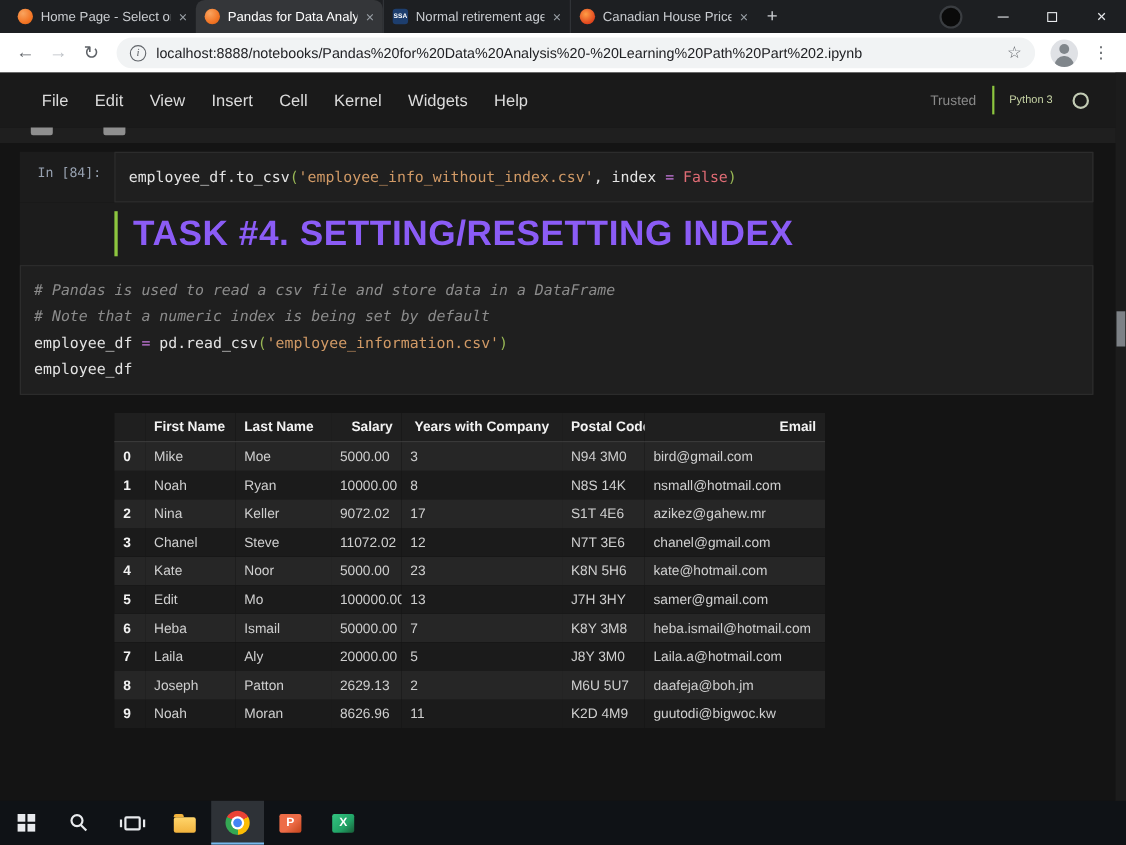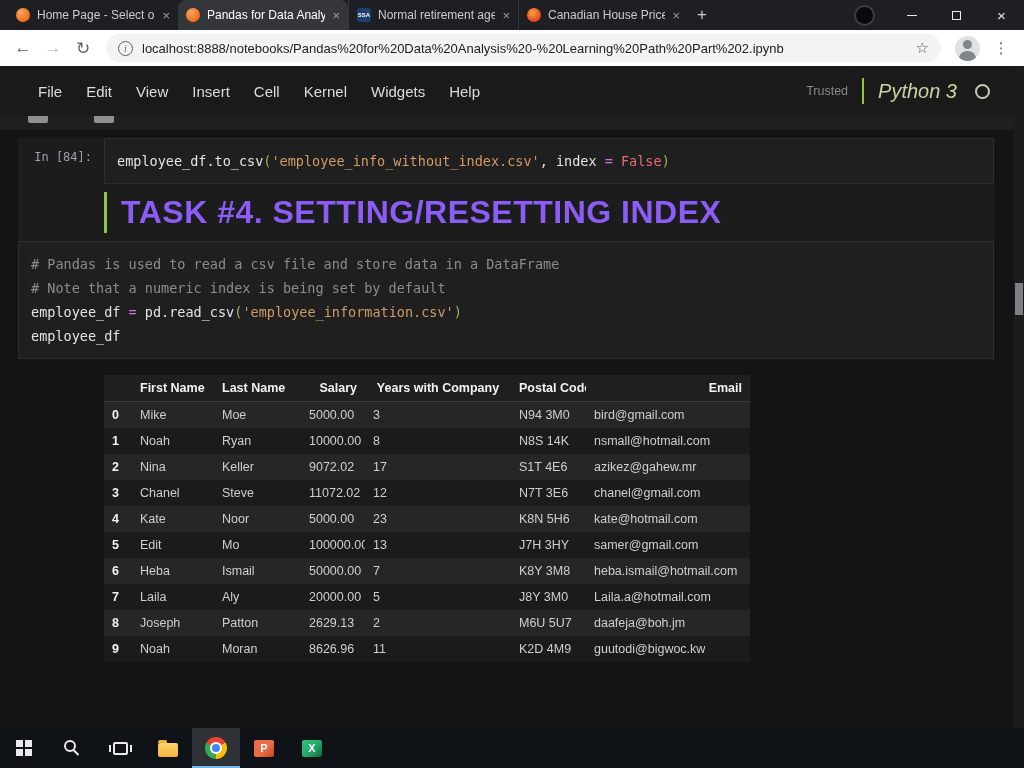--- a/index.html
+++ b/index.html
@@ -53,21 +53,21 @@
   .menu-dots { font-size: 15px; letter-spacing: 0; }
 
   
   .nb-header { height: 50px; background: #1a1a1a; display: flex; align-items: center; }
   .nb-menu { display: flex; align-items: center; width: 100%; padding: 0 34px 0 26px; color: #dcdcdc;
     font-size: 15px; }
   .nb-menu-item { padding: 7px 12px; white-space: nowrap; }
   .nb-spacer { flex: 1; }
   .trusted { color: #8a8a8a; font-size: 12.5px; margin-right: 14px; }
   .kernel-sep { width: 2px; height: 26px; background: #8dc63f; margin-right: 14px; }
-  .kernel-name { color: #c8d5a6; font-size: 20px; font-style: italic; }
+  .kernel-name { color: #c8d5a6; font-size: 10px; }
   .kernel-circle { width: 15px; height: 15px; border: 2px solid #c2cbb4; border-radius: 50%;
     margin-left: 18px; }
 
   
   .nb-toolbar-sliver { height: 14px; background: #1f1f1f; position: relative; }
   .sliver-btn { position: absolute; top: 0; height: 7px; width: 20px; background: #8f8f8f;
     border-radius: 0 0 2px 2px; }
 
   
   .nb-body { flex: 1; background: #141414; overflow: hidden; padding: 8px 30px 0 18px; }
@@ -75,21 +75,21 @@
   .prompt { width: 86px; flex: 0 0 auto; text-align: right; padding: 12px 12px 0 0;
     font-family: "DejaVu Sans Mono", monospace; font-size: 12px; color: #97a1b0; }
   .input-area { flex: 1; background: #1f1f1f; border: 1px solid #2e2e2e; padding: 10px 12px;
     font-family: "DejaVu Sans Mono", monospace; font-size: 13.5px; line-height: 24px; color: #e4e4e4; }
   .codeline { white-space: pre; }
   .tk-n { color: #e4e4e4; }
   .tk-s { color: #d19a66; }
   .tk-o { color: #c678dd; }
   .tk-k { color: #e06c75; }
   .tk-p { color: #98b755; }
-  .tk-c { color: #8c8c8c; }
+  .tk-c { color: #8c8c8c; font-style: italic; }
 
   
   .md-content { flex: 1; padding: 8px 0; }
   .md-inner { border-left: 3px solid #8dc63f; padding: 2px 0 2px 14px; }
   h1.task { color: #8b5cf6; font-size: 32px; font-weight: 700; letter-spacing: 0.5px;
     font-family: "Liberation Sans", sans-serif; }
 
   
   .outputcell { background: transparent; margin-top: 16px; margin-bottom: 18px; }
   .output-content { flex: 1; }

